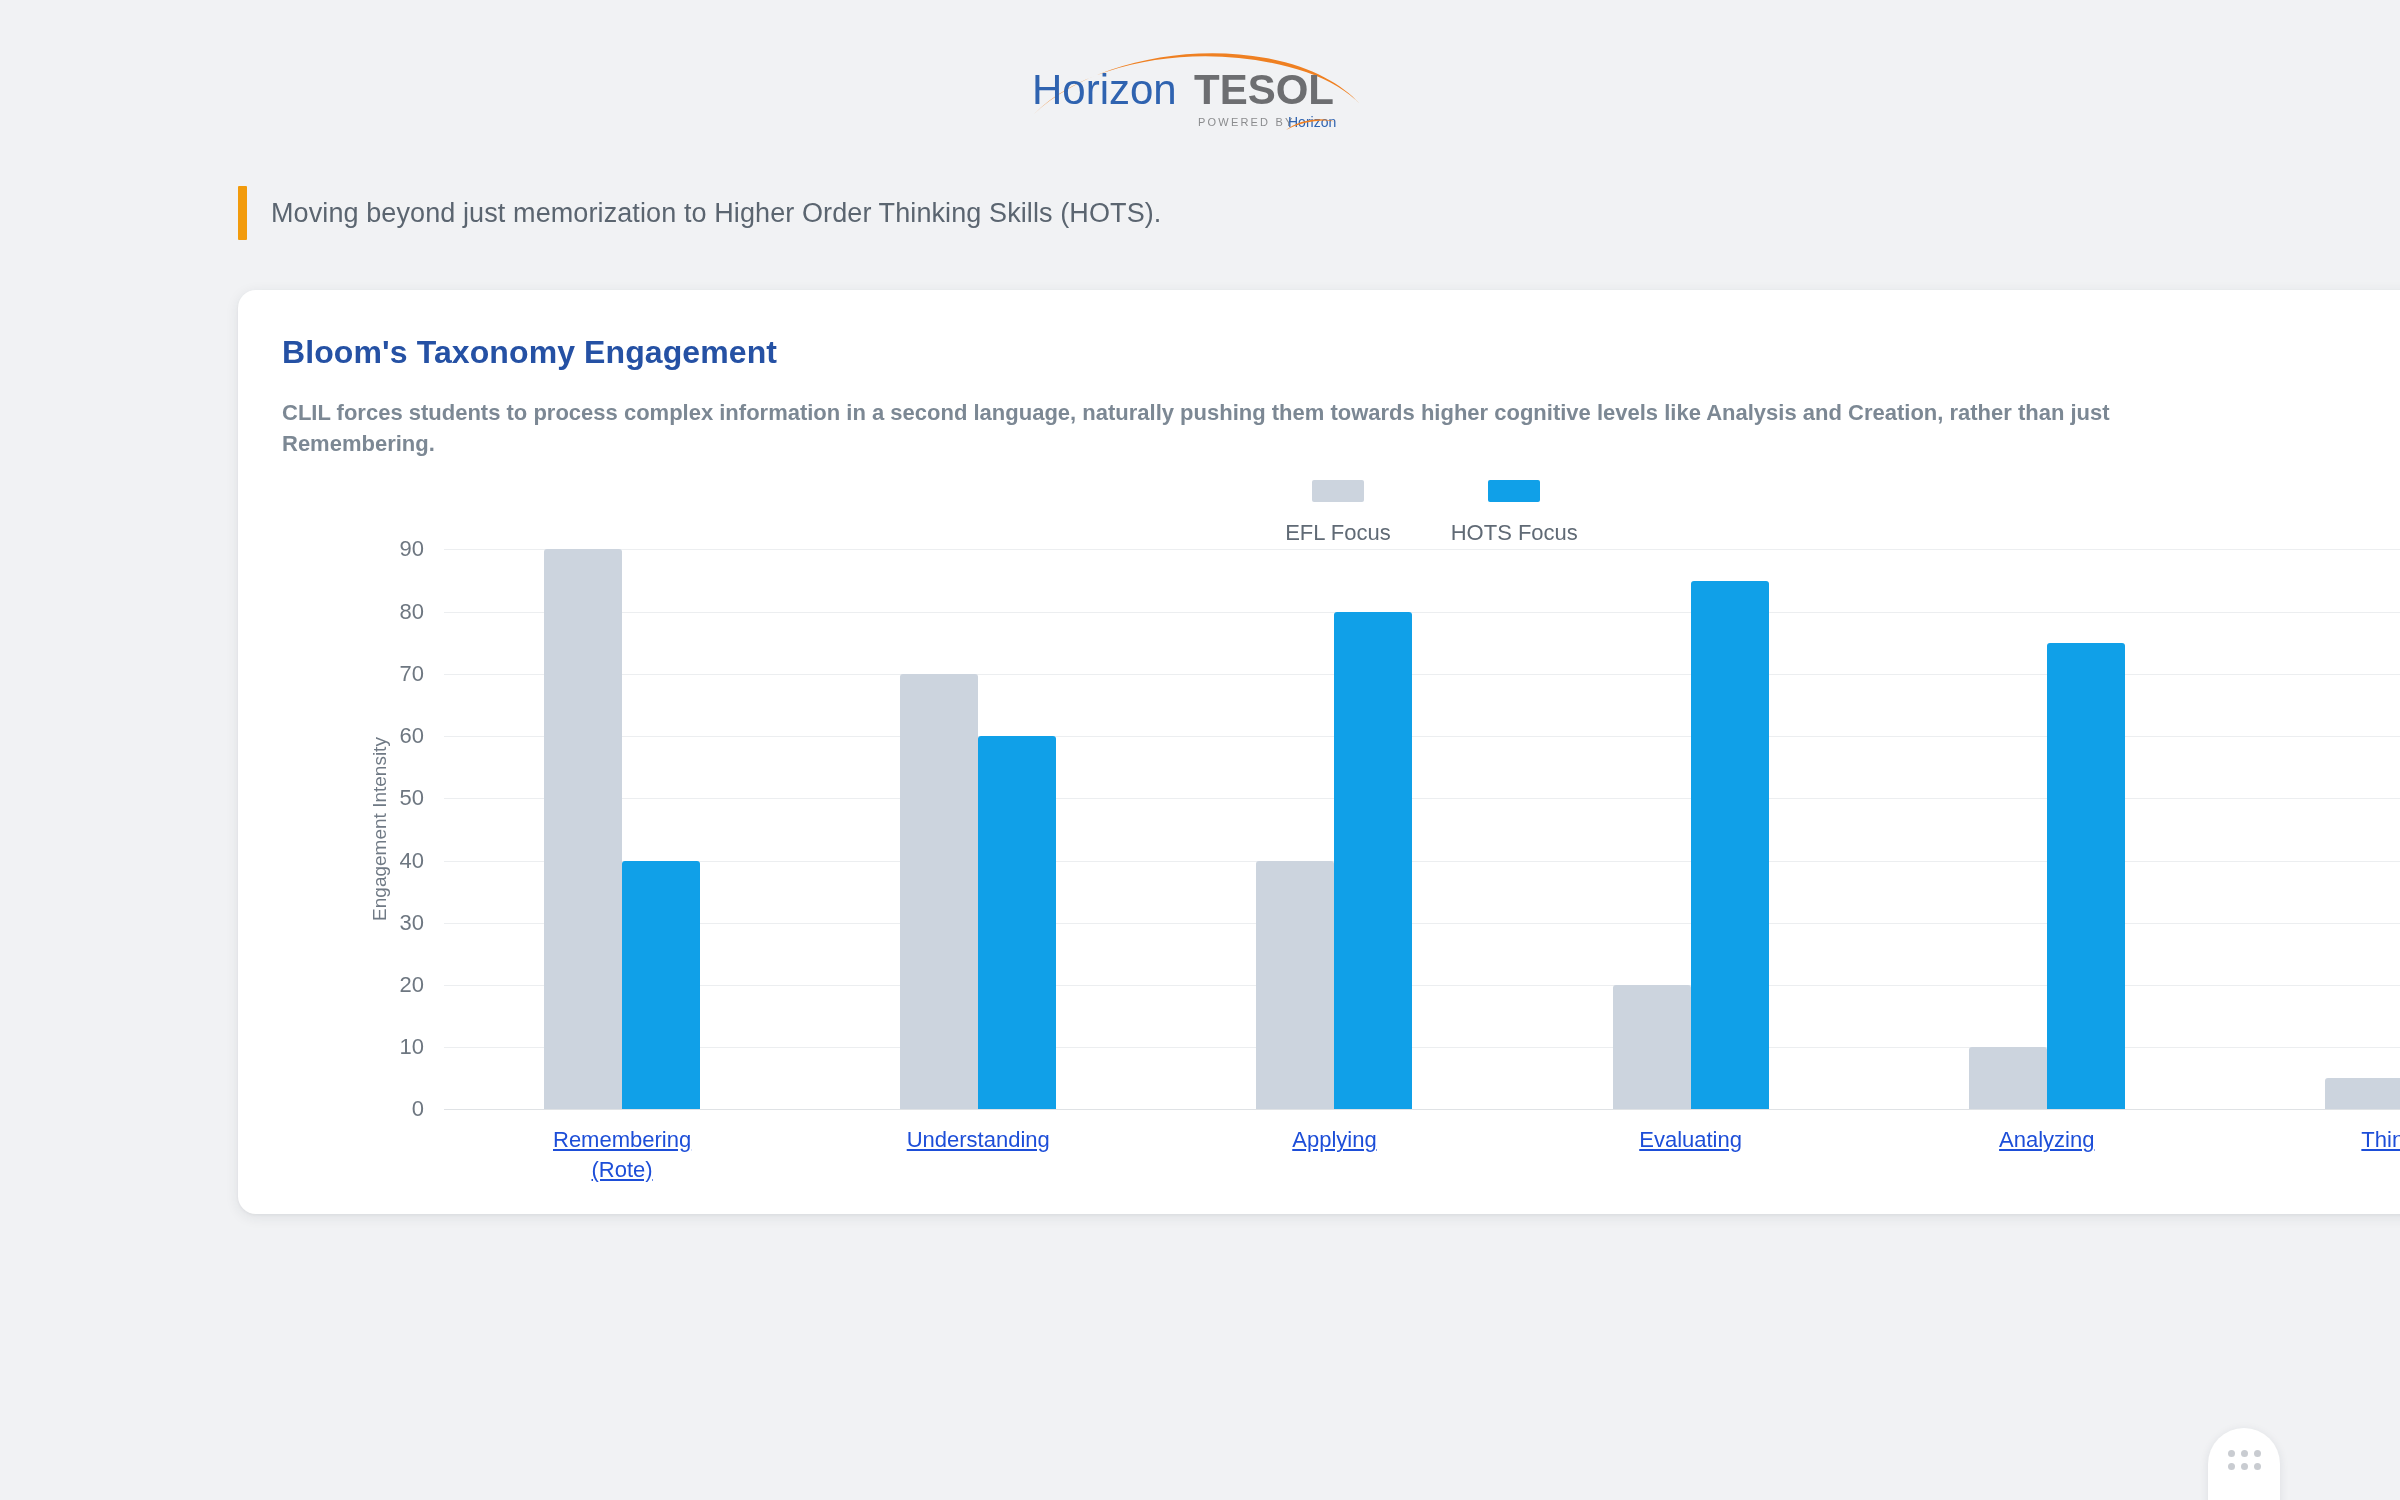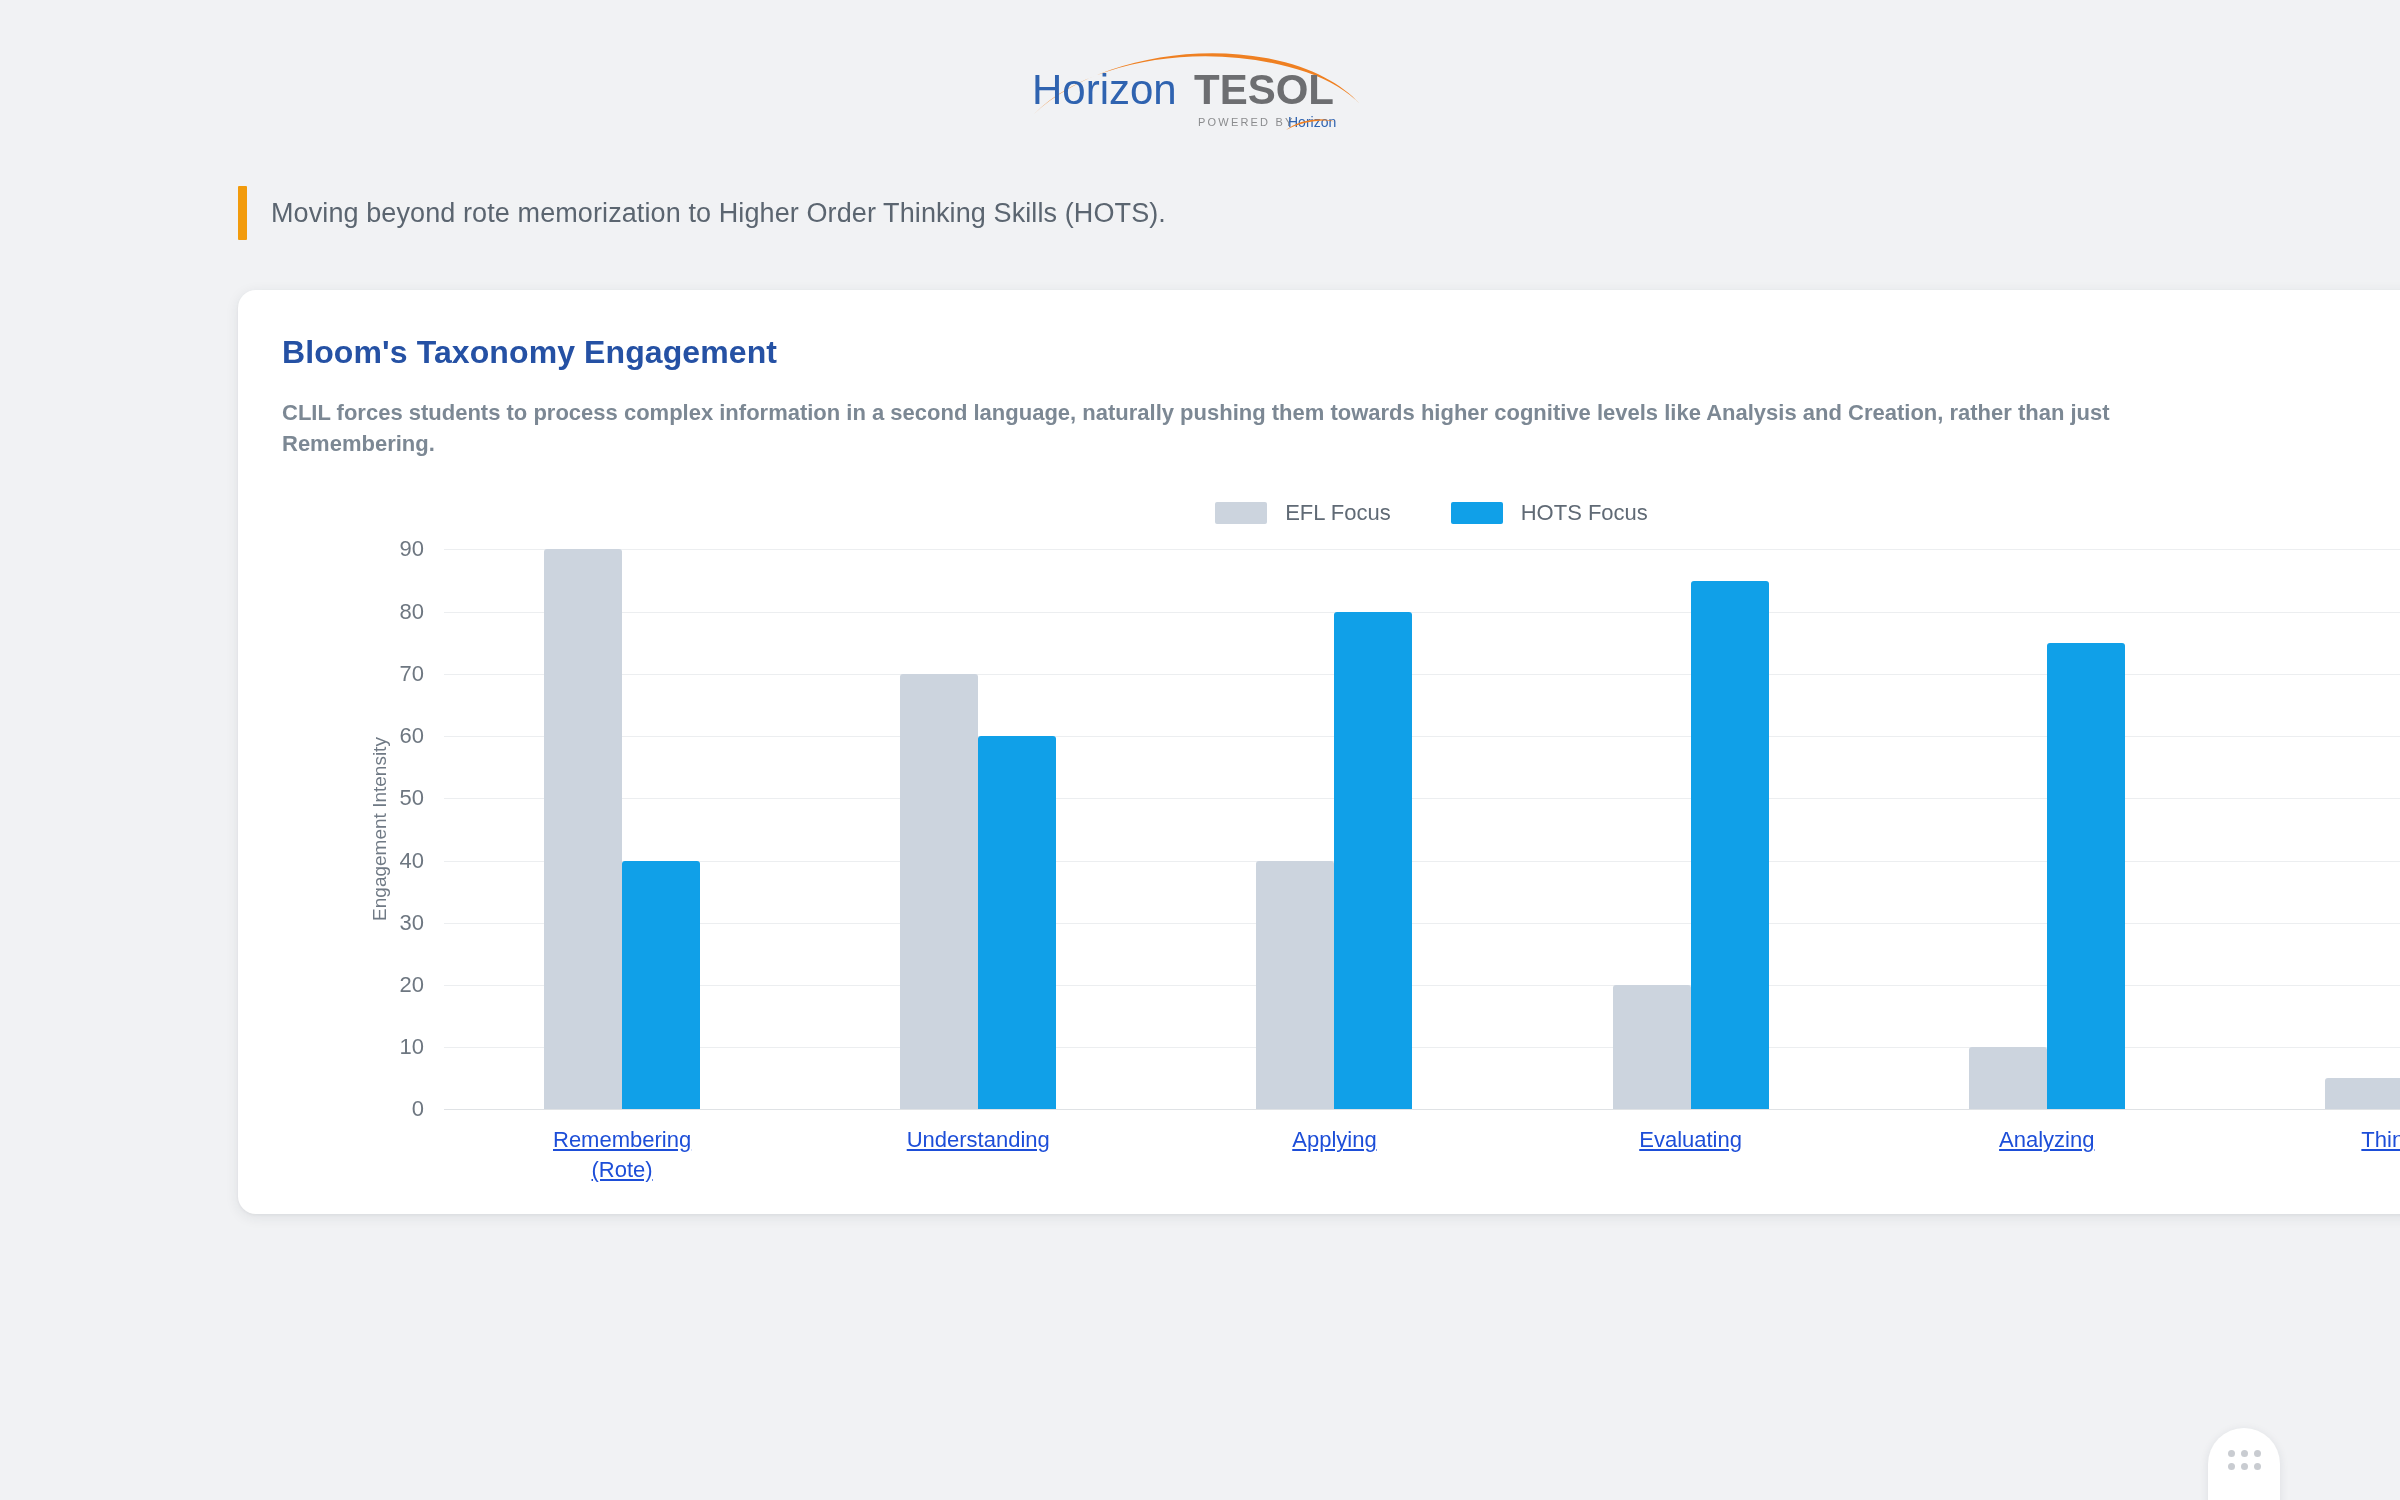--- a/index.html
+++ b/index.html
@@ -80,21 +80,21 @@
     position: relative;
   }
   .legend {
     display: flex;
     justify-content: center;
     align-items: center;
     gap: 60px;
     margin-bottom: 18px;
     height: 36px;
   }
-  .legend-item { display: flex; align-items: center; gap: 18px; }
+  .legend-item { display: flex; align-items: center; gap: 18px; flex-direction: column; }
   .legend-swatch { width: 52px; height: 22px; border-radius: 2px; }
   .legend-label { font-size: 22px; color: #606a75; }
 
   .plot-wrap {
     position: relative;
     height: 560px;
     padding-left: 96px;
   }
   .ylabel {
     position: absolute;
@@ -232,21 +232,21 @@
       <text x="168" y="84" font-family="Liberation Sans, sans-serif" font-size="11" letter-spacing="2.2" fill="#8b8c8e">POWERED BY</text>
       <text x="258" y="85" font-family="Liberation Sans, sans-serif" font-size="14" fill="#2f63b0">Horizon</text>
       <path d="M256 88 C 268 78, 292 74, 306 80 C 294 76, 270 80, 256 88 Z" fill="#ef8022"></path>
     </svg>
   </div>
 </div>
 
 <div class="intro-wrap">
   <div class="intro">
     <div class="intro-accent"></div>
-    <div class="intro-text">Moving beyond rote memorization to Higher Order Thinking Skills (HOTS).</div>
+    <div class="intro-text">Moving beyond just memorization to Higher Order Thinking Skills (HOTS).</div>
   </div>
 </div>
 
 <div class="card">
   <div class="card-title">Bloom's Taxonomy Engagement</div>
   <div class="card-desc">CLIL forces students to process complex information in a second language, naturally pushing them towards higher cognitive levels like Analysis and Creation, rather than just Remembering.</div>
 
   <div class="chart-area">
     <div class="legend" id="legend">
         <div class="legend-item">

